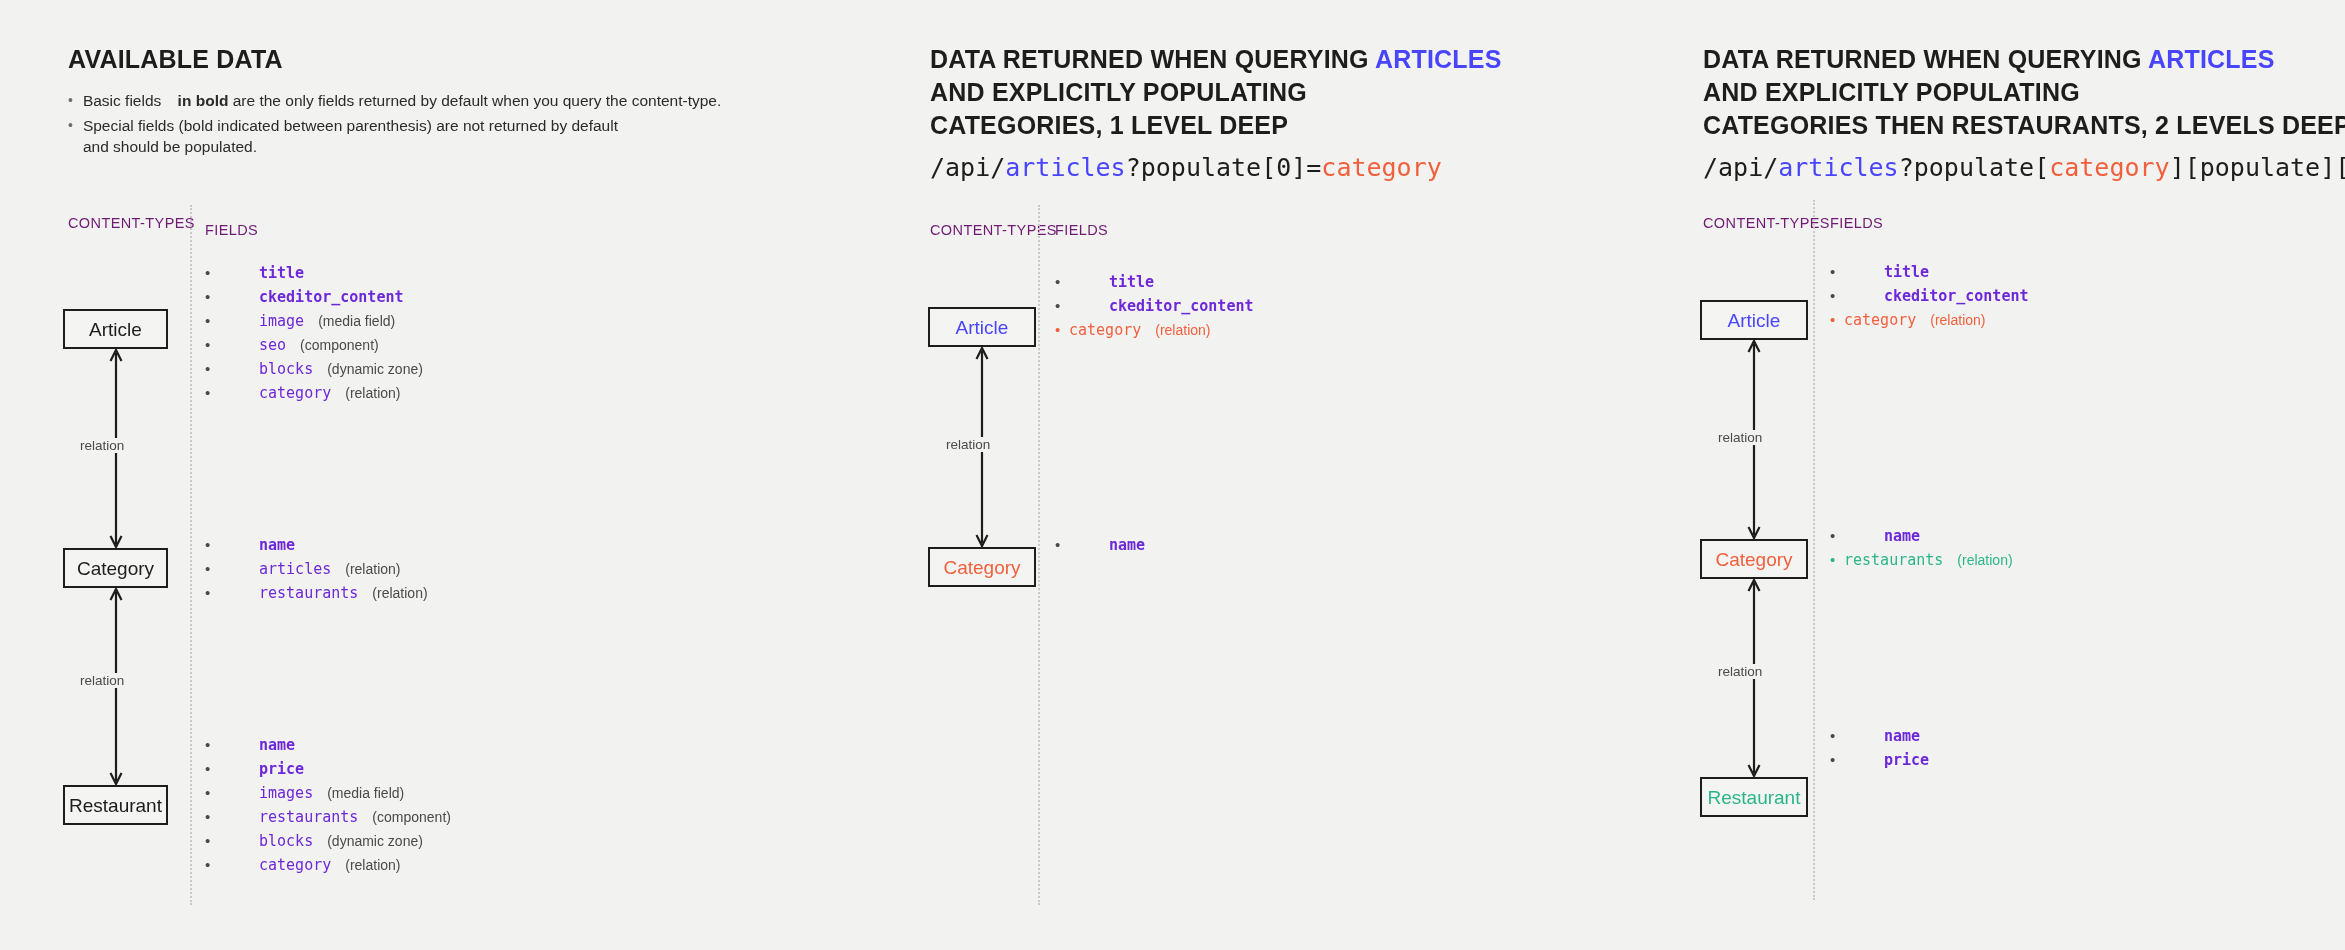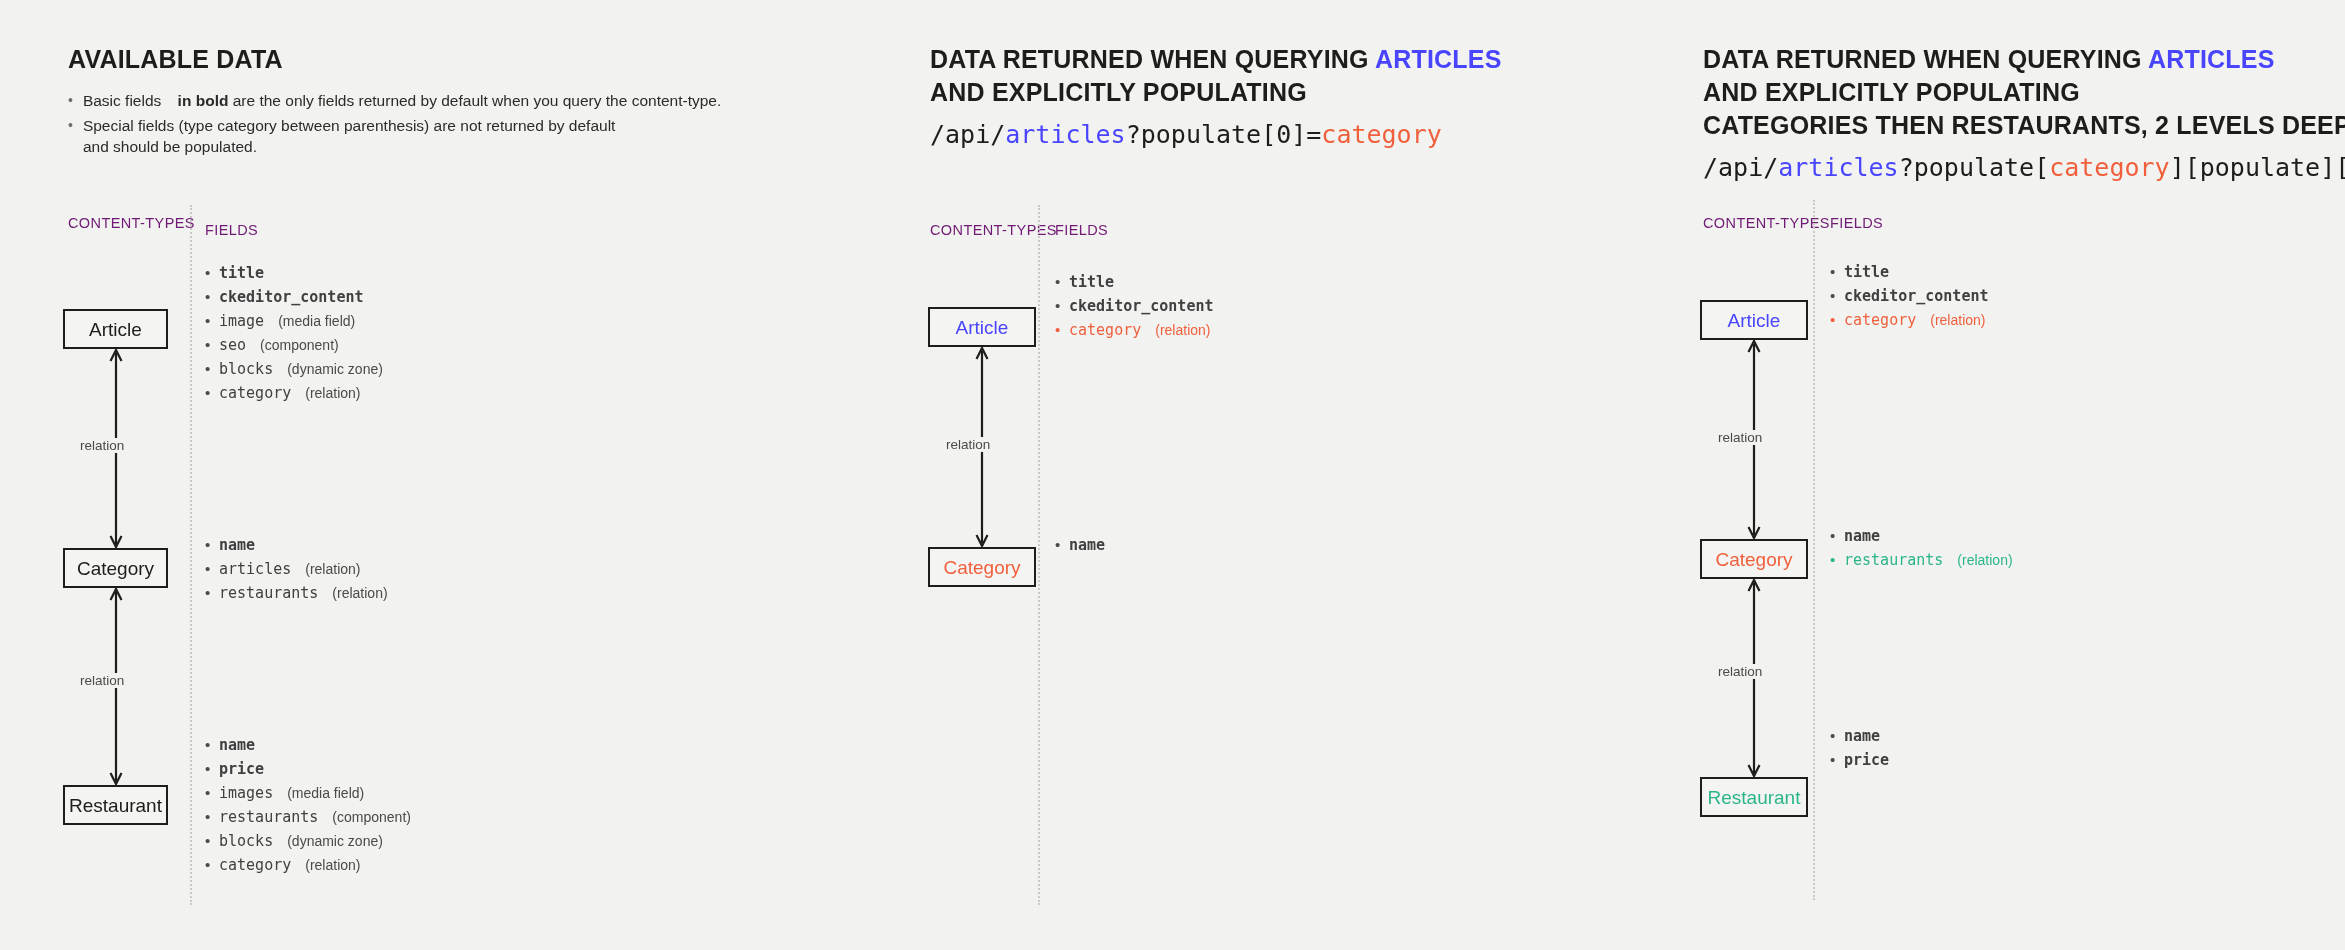--- a/index.html
+++ b/index.html
@@ -114,41 +114,41 @@
     font-size: 15px;
   }
   .fname.bold { font-weight: bold; }
   .ftype {
     font-family: "Liberation Sans", sans-serif;
     font-size: 14px;
     margin-left: 5px;
   }
   
   .v-dark  .fdot { color: #4a4a4a; }
-  .v-dark  .fname { color: #404040; }
+  .v-dark  .fname { color: #6d28d9; margin-left: 40px; }
   .v-dark  .ftype { color: #4a4a4a; text-align: center; }
   .v-red   .fdot, .v-red .fname, .v-red .ftype { color: #f1603d; }
   .v-green .fdot, .v-green .fname, .v-green .ftype { color: #2bb58a; }
 </style>
 </head>
 <body>
 
 <div class="panel" id="panel-1">
 
   <div class="panel-head" style="left:68px; top:43px;">
     <div class="title-main">AVAILABLE DATA</div>
     <div class="intro">
       <div class="bullet-row">
         <span class="dot">•</span>
         <span><span>Basic fields </span><b>in bold</b><span> are the only fields returned by default when you query the content-type.</span></span>
       </div>
       <div class="bullet-row">
         <span class="dot">•</span>
         <span>
-          <span>Special fields (type category between parenthesis) are not returned by default</span><br>
+          <span>Special fields (bold indicated between parenthesis) are not returned by default</span><br>
           <span>and should be populated.</span>
         </span>
       </div>
     </div>
   </div>
 
   <div class="col-label" style="left:68px; top:215px;">CONTENT-TYPES</div>
   <div class="col-label" style="left:205px; top:222px;">FIELDS</div>
 
   <div class="dotted-divider" style="left:190px; top:205px; height:700px;"></div>
@@ -260,20 +260,21 @@
         <span class="ftype">(relation)</span>
       </div>
   </div>
 </div>
 
 <div class="panel" id="panel-2">
 
   <div class="panel-head" style="left:75px; top:43px;">
     <div class="title-main"><span>DATA RETURNED WHEN QUERYING </span><span class="hl">ARTICLES</span></div>
     <div class="title-main">AND EXPLICITLY POPULATING</div>
+    <div class="title-main">CATEGORIES, 1 LEVEL DEEP</div>
     <div class="api-path">
       <span class="dark">/api/</span><span class="blue">articles</span><span class="dark">?populate[0]=</span><span class="red">category</span>
     </div>
   </div>
 
   <div class="col-label" style="left:75px; top:222px;">CONTENT-TYPES</div>
   <div class="col-label" style="left:200px; top:222px;">FIELDS</div>
 
   <div class="dotted-divider" style="left:183px; top:205px; height:700px;"></div>
 

